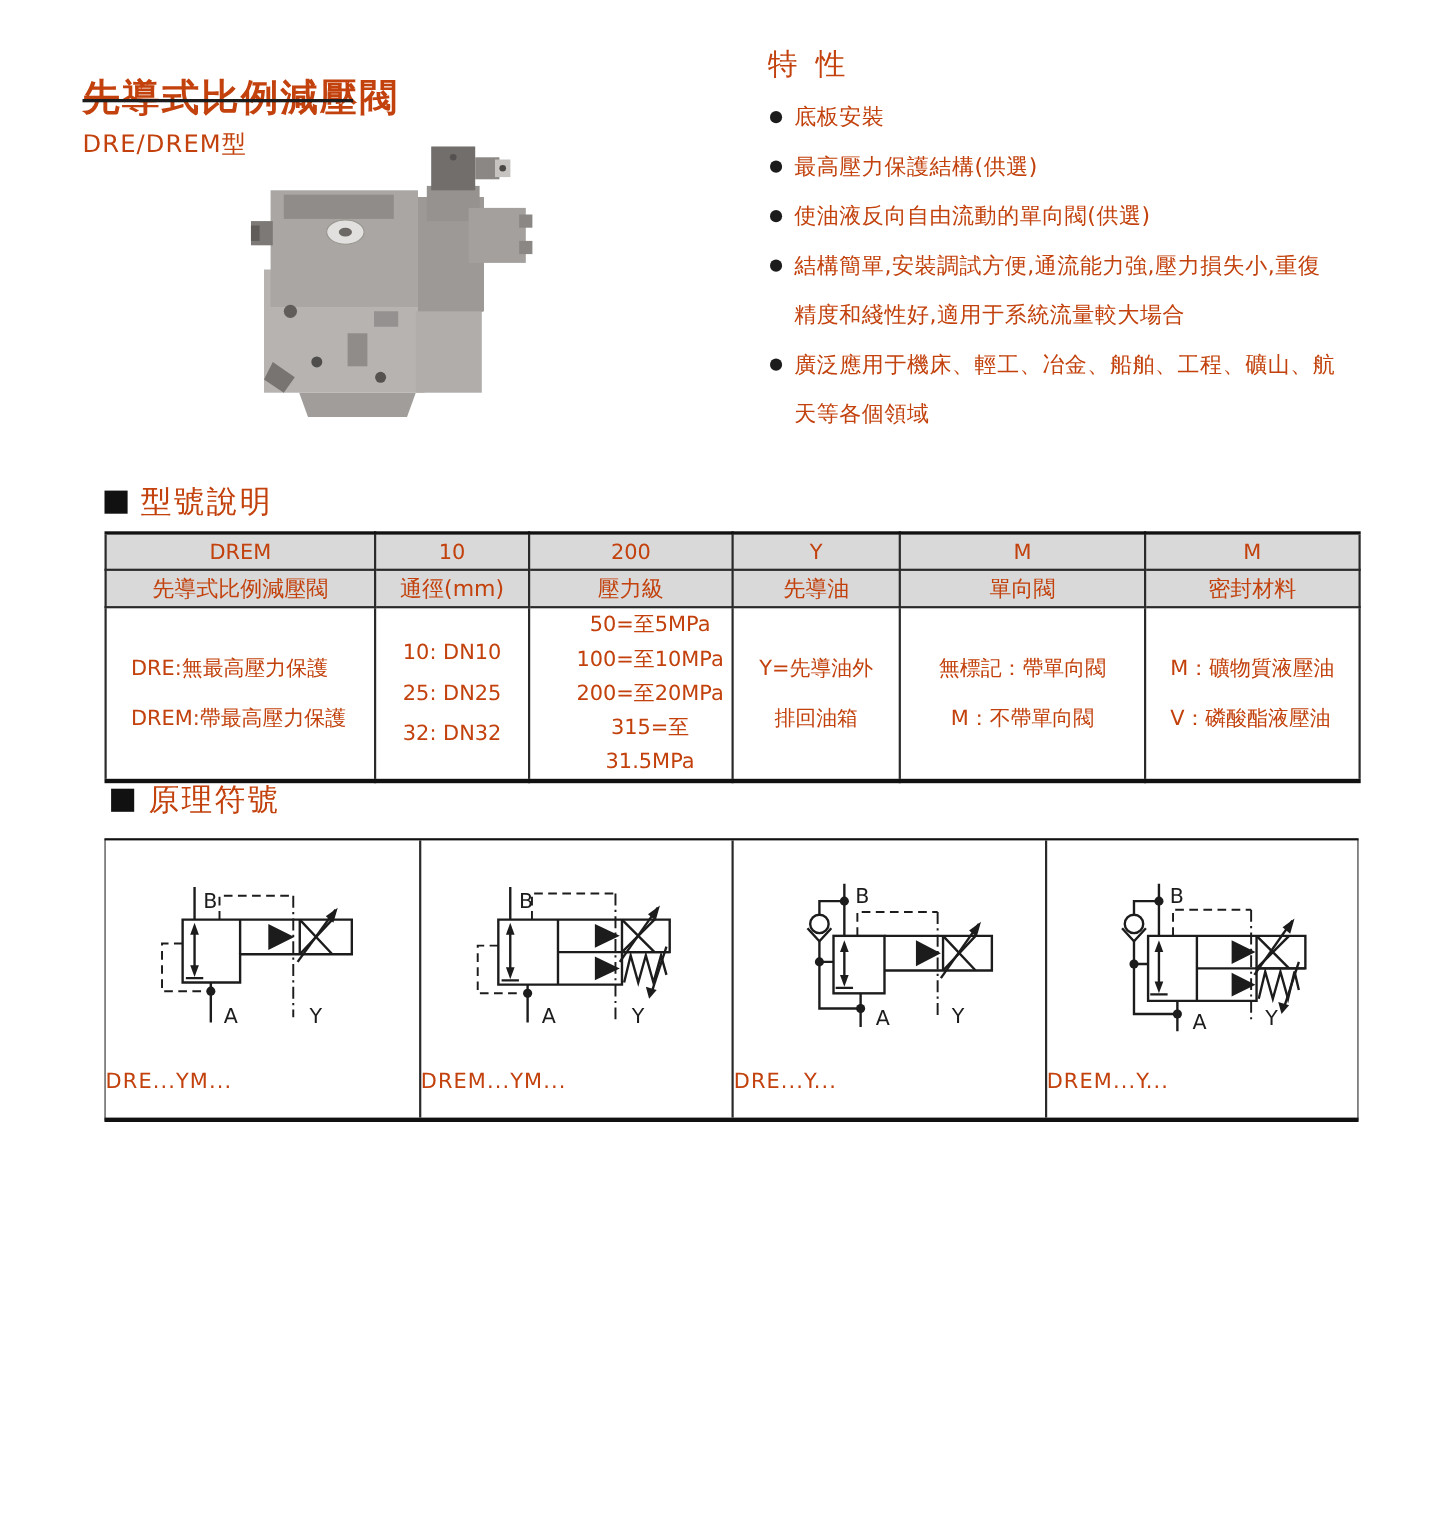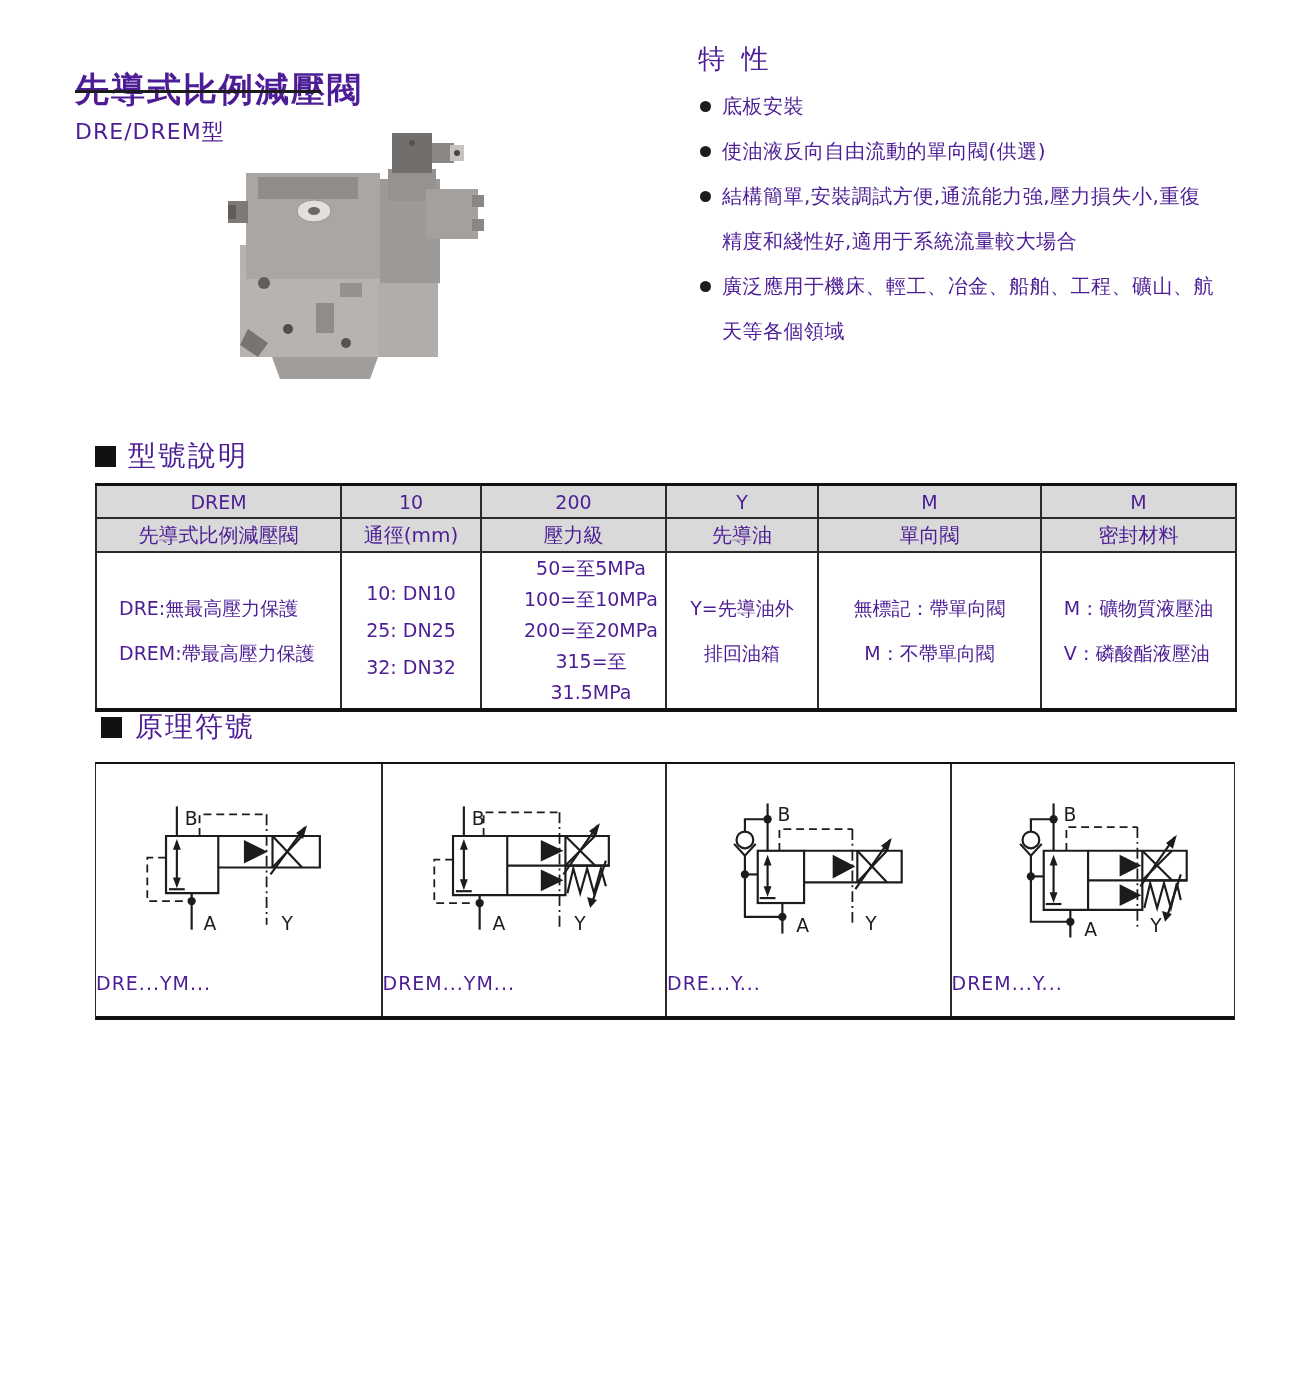--- a/index.html
+++ b/index.html
@@ -1,18 +1,18 @@
 <!DOCTYPE html>
 <html><head>
 <meta charset="utf-8">
 <style>
   html,body{margin:0;padding:0;background:#e9e9e9;}
   .page{
     position:relative;width:1300px;height:1393px;margin:0 auto;
-    background:#ffffff;color:#4c1d95;
+    background:#ffffff;color:#c2410c;
     font-family:"DejaVu Sans","Liberation Sans",sans-serif;
     overflow:hidden;
   }
   
   .title{position:absolute;left:75px;top:46px;font-size:34px;font-weight:600;letter-spacing:2px;line-height:40px;}
   .title-underline{position:absolute;left:75px;top:90px;width:246px;height:3px;background:#1c1c1c;}
   .subtitle{position:absolute;left:75px;top:96px;font-size:22px;font-weight:500;line-height:36px;letter-spacing:1px;}
   .photo{position:absolute;left:228px;top:133px;}
   
   .features{position:absolute;left:698px;top:42px;width:548px;}
@@ -104,20 +104,24 @@
     <polygon points="20,196 40,210 30,224 12,212" fill="#777471"></polygon>
     <circle cx="118" cy="210" r="5" fill="#55524f"></circle>
   </svg>
 
   <div class="features">
     <h3 class="features-heading">特 性</h3>
     <ul class="features-list">
       <li>
           <span class="bullet-dot"></span>
           <span class="feat-text">底板安裝</span>
+        </li>
+      <li>
+          <span class="bullet-dot"></span>
+          <span class="feat-text">最高壓力保護結構(供選)</span>
         </li>
       <li>
           <span class="bullet-dot"></span>
           <span class="feat-text">使油液反向自由流動的單向閥(供選)</span>
         </li>
       <li>
           <span class="bullet-dot"></span>
           <span class="feat-text">結構簡單,安裝調試方便,通流能力強,壓力損失小,重復
 精度和綫性好,適用于系統流量較大場合</span>
         </li>

